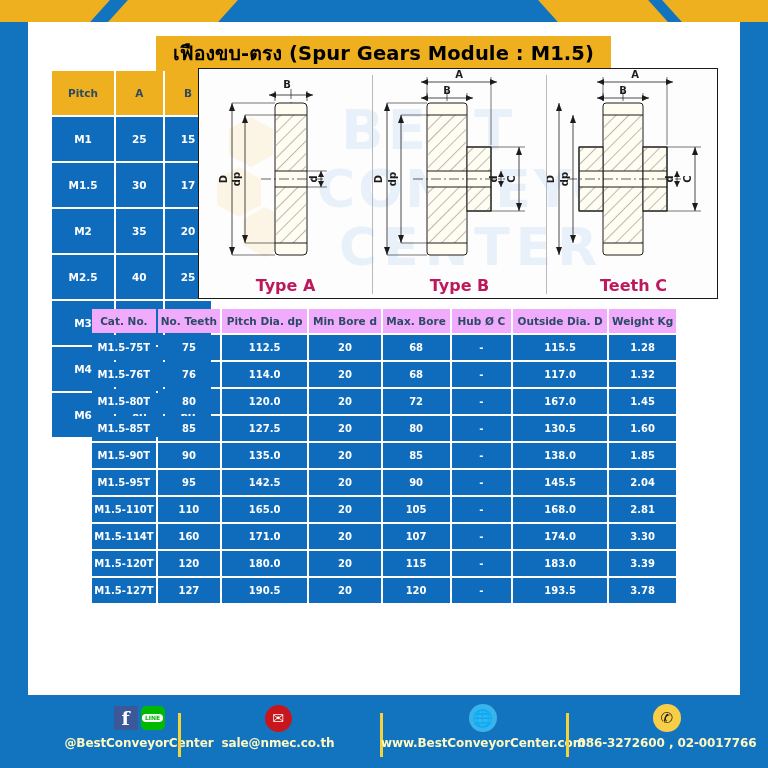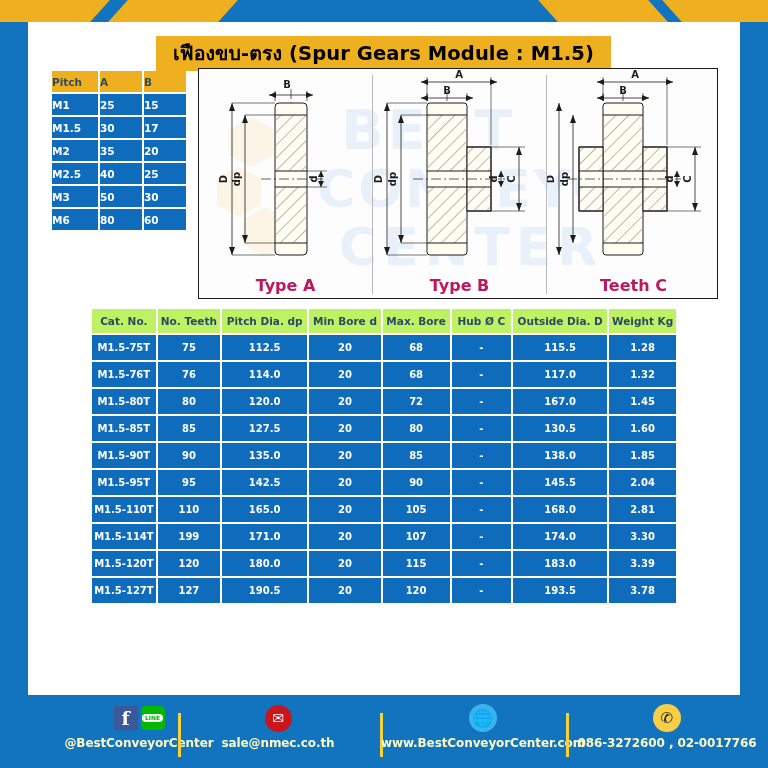--- a/index.html
+++ b/index.html
@@ -46,22 +46,22 @@
     position:absolute; left:22px; top:56px; width:668px; height:175px;
   }
 
   
   #pitch-table {
     position:absolute; left:0; top:-9px;
     border-collapse:separate; border-spacing:2px;
     font-size:10.5px;
   }
   #pitch-table th, #pitch-table td {
-    width:42px; height:21px; text-align:left; vertical-align:middle;
-    font-weight:bold; padding:0;
+    width:42px; height:21px; text-align:center; vertical-align:middle;
+    font-weight:bold; padding:16px;
   }
   #pitch-table th { background:#EFB01F; color:#2B4A63; }
   #pitch-table th.first { width:46px; }
   #pitch-table td { background:#0F6CBD; color:#FFFFFF; }
   #pitch-table td.first { width:46px; }
 
   
   #diagram-panel {
     position:absolute; left:148px; top:-10px;
     width:520px; height:231px;
@@ -85,21 +85,21 @@
 
   
   #spec-wrap {
     position:absolute; left:62px; top:285px; width:588px;
   }
   #spec-table {
     border-collapse:separate; border-spacing:2px; width:588px;
     font-size:10px;
   }
   #spec-table th {
-    background:#bef264; color:#2B4A63; font-weight:bold;
+    background:#f0abfc; color:#2B4A63; font-weight:bold;
     height:24px; text-align:center; vertical-align:middle;
     font-size:10.5px; padding:0 2px; white-space:nowrap;
   }
   #spec-table td {
     background:#0F6CBD; color:#FFFFFF; font-weight:bold;
     height:25px; text-align:center; vertical-align:middle; padding:0;
   }
 
   
   #footer {
@@ -188,20 +188,25 @@
         </tr>
         <tr>
           <td class="first">M2.5</td>
           <td>40</td>
           <td>25</td>
         </tr>
         <tr>
           <td class="first">M3</td>
           <td>50</td>
           <td>30</td>
+        </tr>
+        <tr>
+          <td class="first">M4</td>
+          <td>60</td>
+          <td>40</td>
         </tr>
         <tr>
           <td class="first">M6</td>
           <td>80</td>
           <td>60</td>
         </tr>
       </tbody>
     </table>
 
     <div id="diagram-panel">
@@ -514,21 +519,21 @@
           <td>110</td>
           <td>165.0</td>
           <td>20</td>
           <td>105</td>
           <td>-</td>
           <td>168.0</td>
           <td>2.81</td>
         </tr>
         <tr>
           <td>M1.5-114T</td>
-          <td>199</td>
+          <td>160</td>
           <td>171.0</td>
           <td>20</td>
           <td>107</td>
           <td>-</td>
           <td>174.0</td>
           <td>3.30</td>
         </tr>
         <tr>
           <td>M1.5-120T</td>
           <td>120</td>

